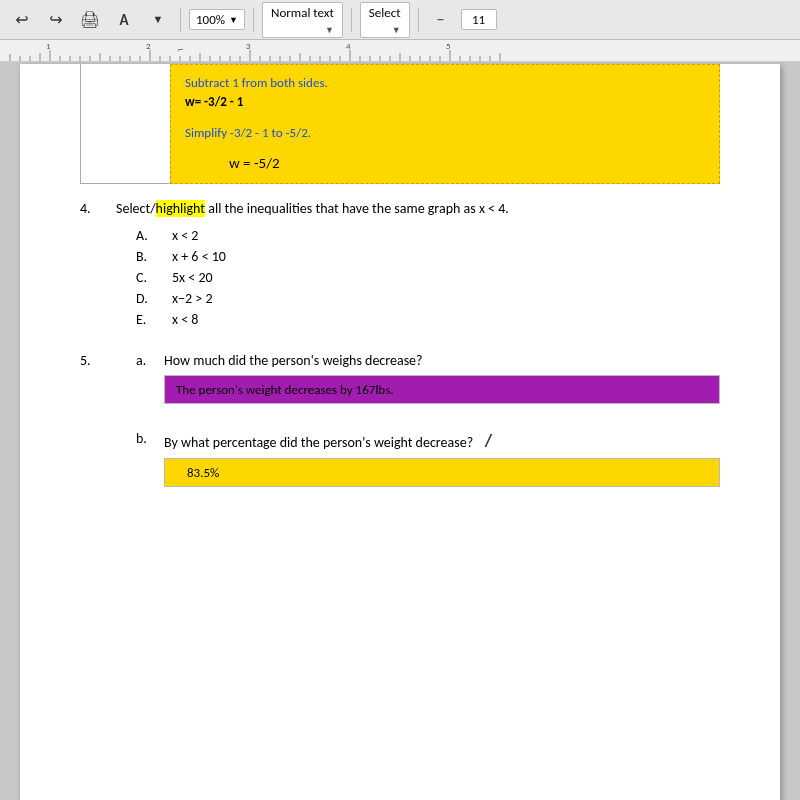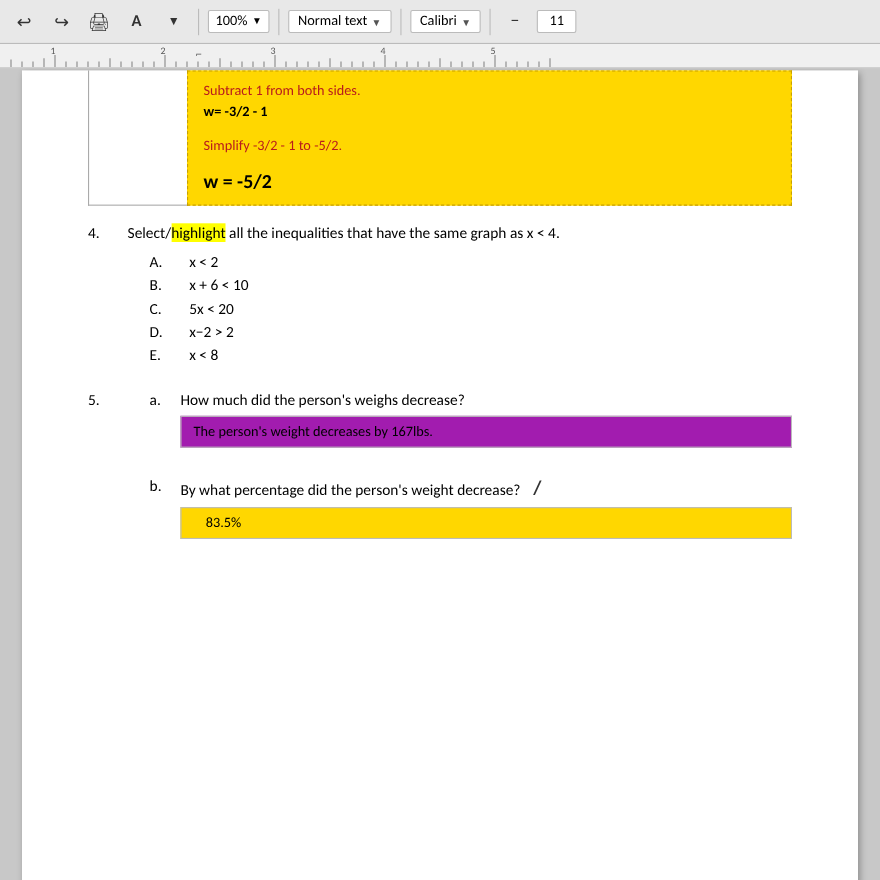--- a/index.html
+++ b/index.html
@@ -51,20 +51,21 @@
     .toolbar-dropdown {
       display: flex;
       align-items: flex-end;
       background: white;
       border: 1px solid #bbb;
       border-radius: 2px;
       padding: 2px 8px;
       font-size: 13px;
       cursor: pointer;
       gap: 4px;
+      flex-direction: column;
     }
     .dropdown-arrow {
       font-size: 9px;
       color: #555;
     }
     .toolbar-font-size {
       background: white;
       border: 1px solid #bbb;
       border-radius: 2px;
       padding: 2px 6px;
@@ -96,31 +97,32 @@
       background: white;
       margin: 0 auto;
       width: 760px;
       min-height: 740px;
       padding: 0 60px 20px 60px;
       position: relative;
       box-shadow: 2px 2px 6px rgba(0,0,0,0.3);
     }
     .yellow-box-text {
       font-size: 13px;
-      color: #b91c1c;
+      color: #1d4ed8;
       margin-bottom: 4px;
     }
     .yellow-box-step {
       font-size: 13px;
       margin-bottom: 6px;
     }
     .yellow-box-result {
-      font-size: 18px;
-      font-weight: bold;
+      font-size: 15px;
+      font-weight: normal;
       margin-top: 4px;
+      margin-left: 44px;
     }
 
     
     .question-block {
       display: flex;
       margin-bottom: 20px;
     }
     .question-num {
       min-width: 36px;
       font-size: 14px;
@@ -221,21 +223,21 @@
     <span>100%</span>
     <span style="font-size:9px;margin-left:4px;">▼</span>
   </div>
   <div class="toolbar-divider"></div>
   <div class="toolbar-dropdown">
     <span>Normal text</span>
     <span class="dropdown-arrow">▼</span>
   </div>
   <div class="toolbar-divider"></div>
   <div class="toolbar-dropdown">
-    <span>Calibri</span>
+    <span>Select</span>
     <span class="dropdown-arrow">▼</span>
   </div>
   <div class="toolbar-divider"></div>
   <div class="toolbar-btn">
     <span>−</span>
   </div>
   <div class="toolbar-font-size">
     <span>11</span>
   </div>
 </div>

